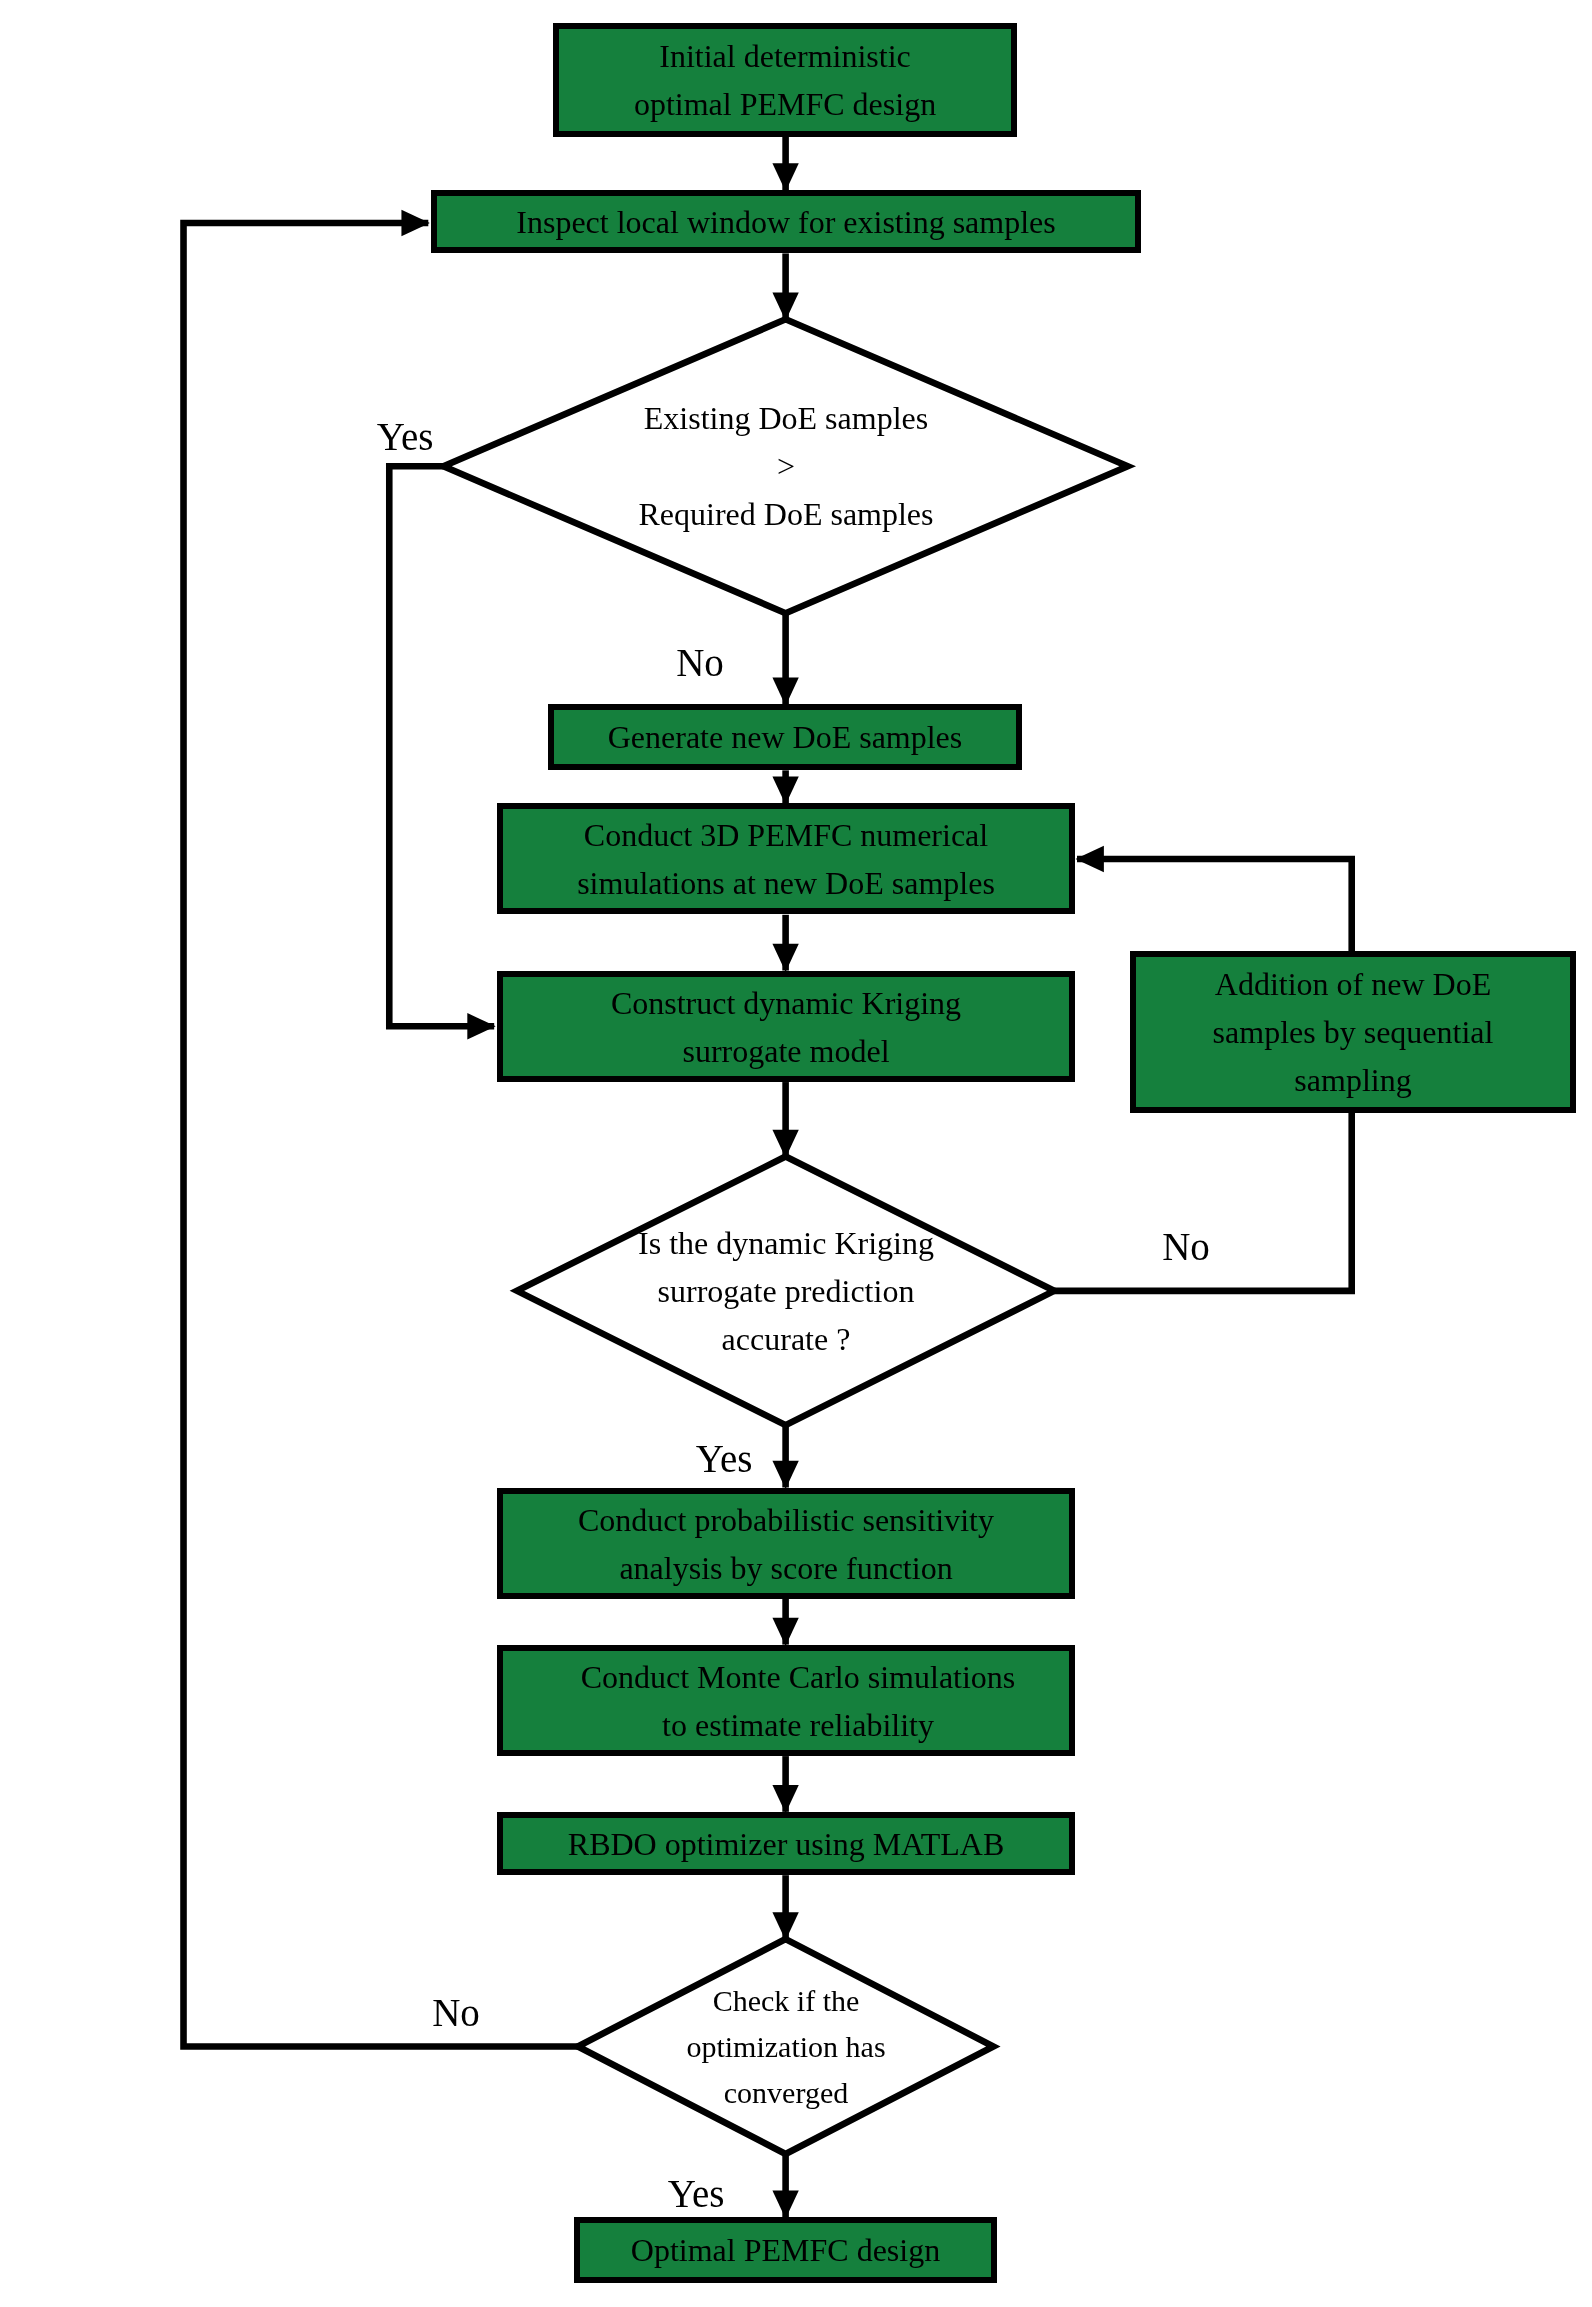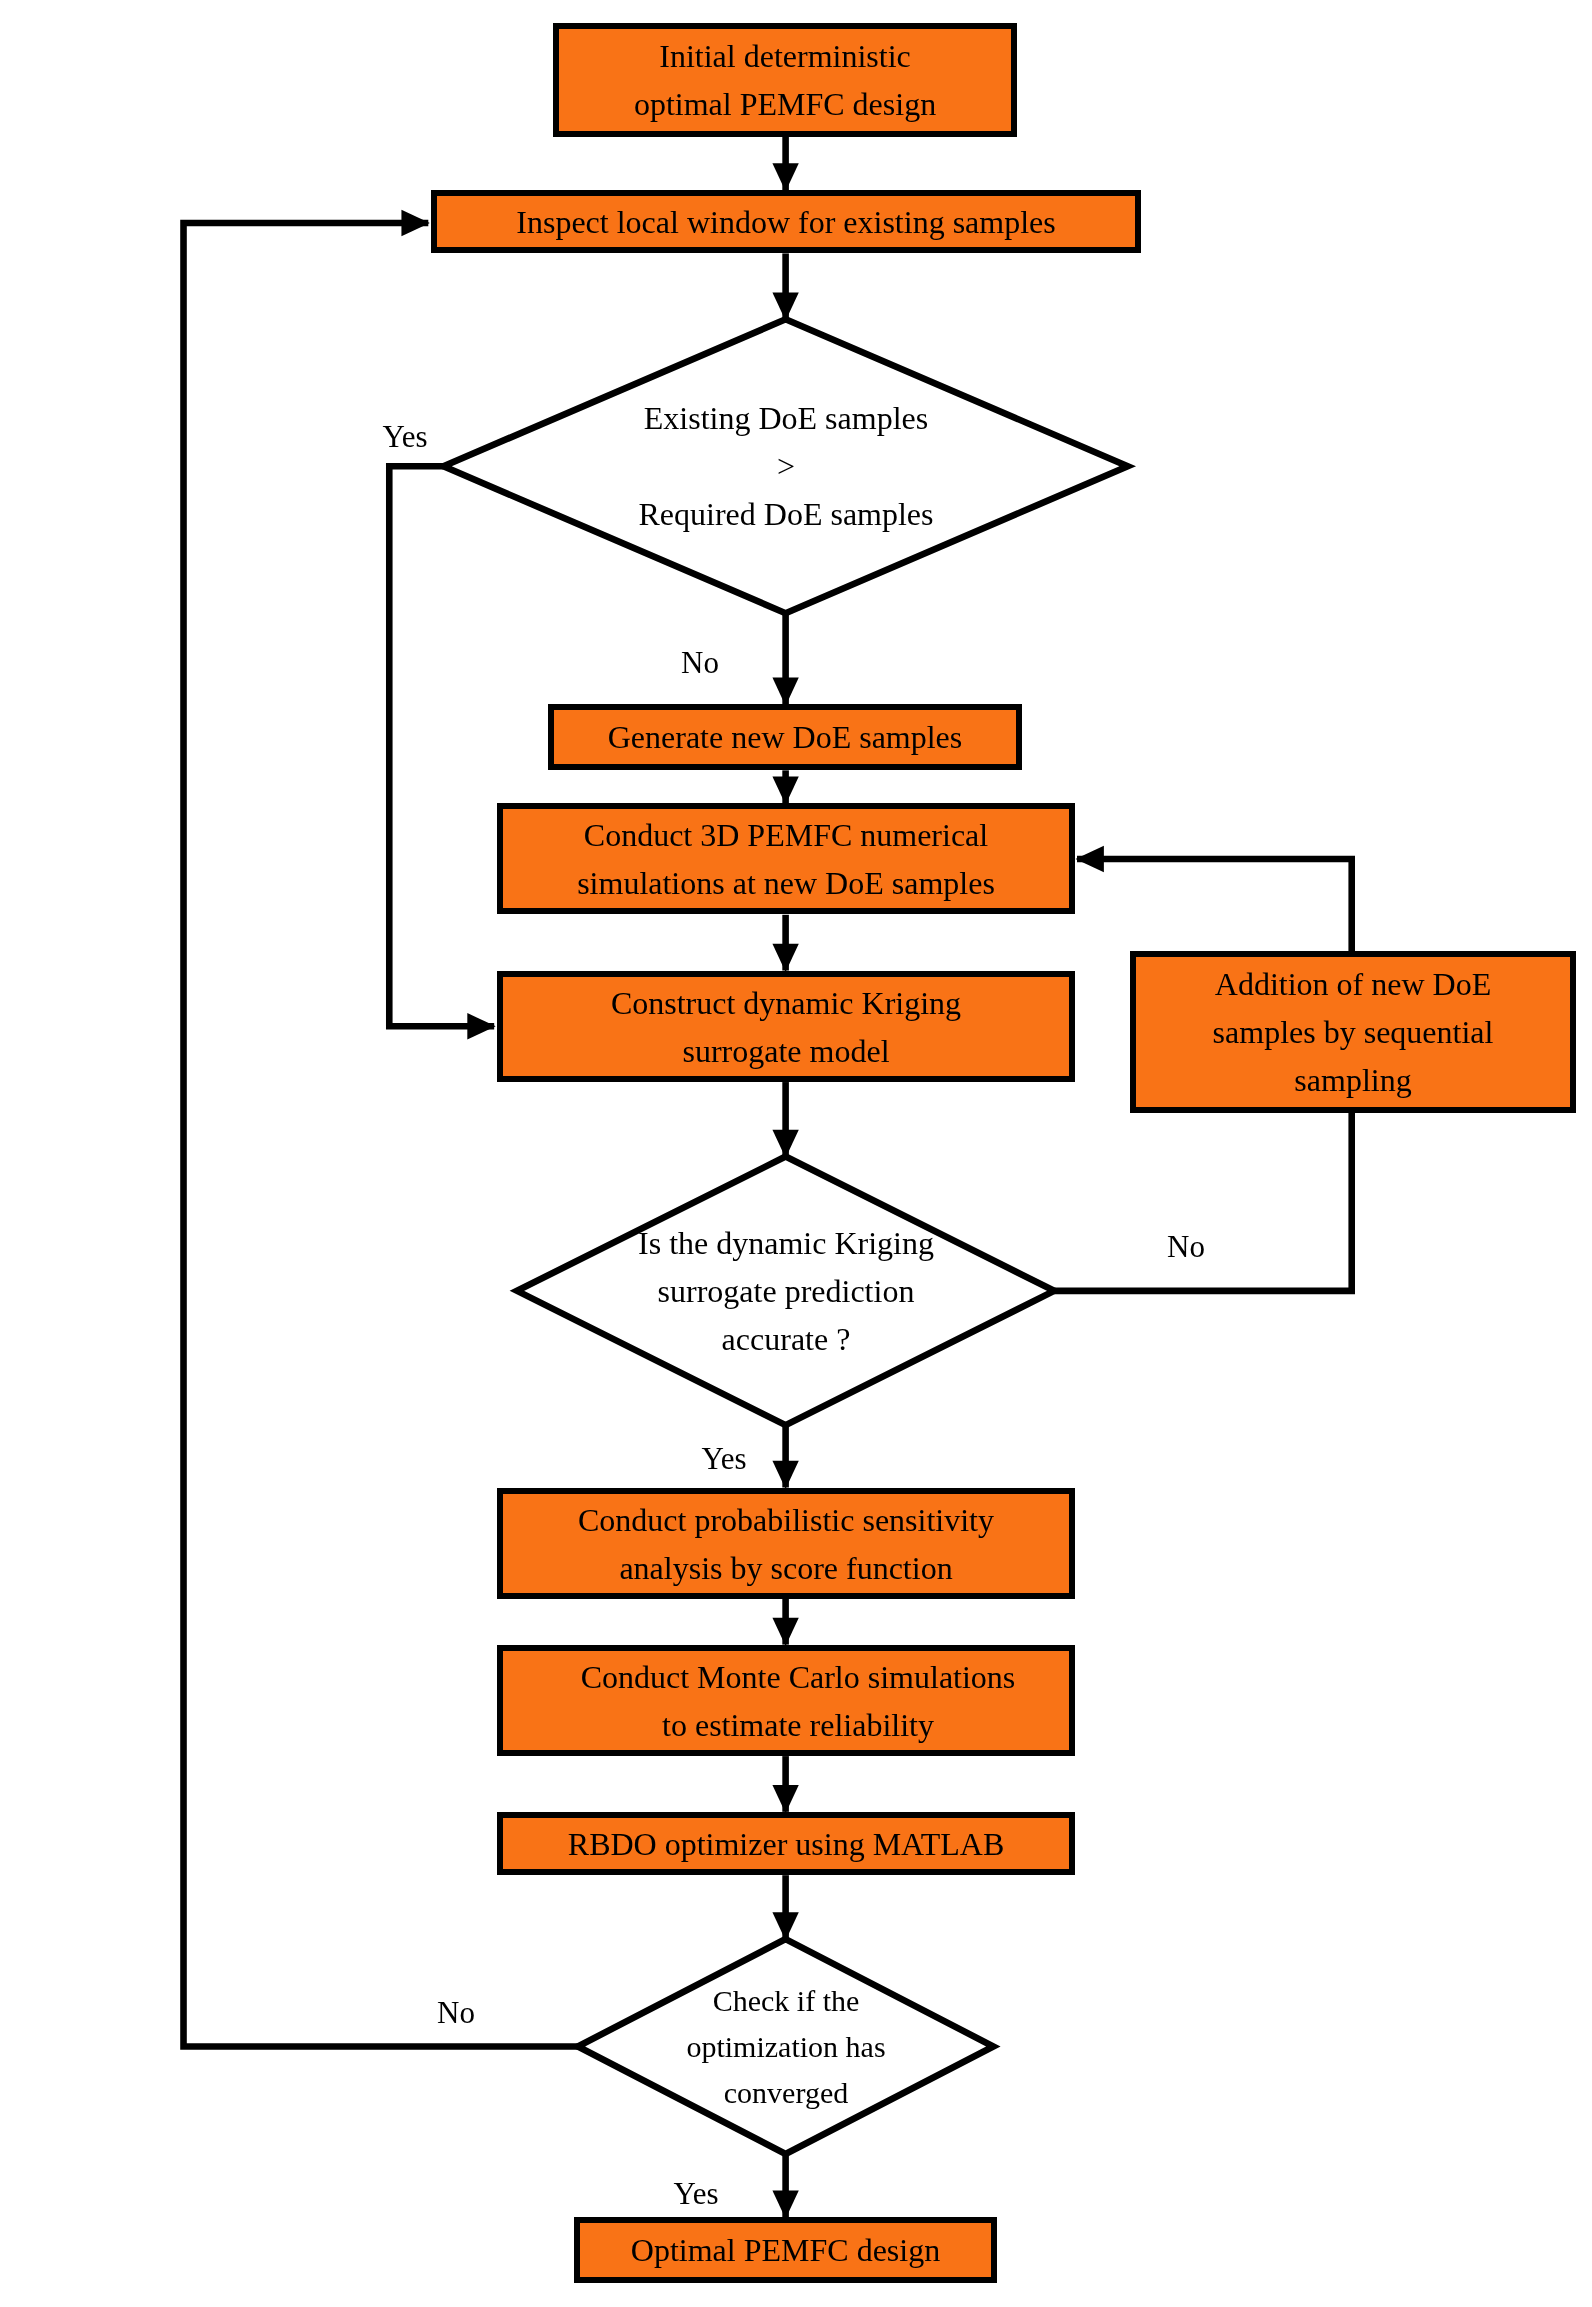--- a/index.html
+++ b/index.html
@@ -13,21 +13,21 @@
     overflow: hidden;
   }
   svg.wires {
     position: absolute;
     left: 0; top: 0;
     width: 1593px; height: 2307px;
   }
   .node {
     position: absolute;
     box-sizing: border-box;
-    background: #f97316;
+    background: #15803d;
     border: 6.6px solid #000000;
     display: flex;
     align-items: center;
     justify-content: center;
     text-align: center;
   }
   .node-label, .diamond-label {
     font-size: 32px;
     line-height: 48px;
     white-space: pre-line;
@@ -35,21 +35,21 @@
   }
   .diamond-label {
     position: absolute;
     transform: translate(-50%, -50%);
     width: 557px;
   }
   .diamond-label.small { font-size: 30px; line-height: 46px; width: 385px; }
   .edge-label {
     position: absolute;
     transform: translate(-50%, -50%);
-    font-size: 31px;
+    font-size: 39px;
     line-height: 35px;
   }
 </style>
 </head>
 <body>
 
 <div class="canvas">
 
   <svg class="wires" viewBox="0 0 3143 4552" xmlns="http://www.w3.org/2000/svg">
     <g stroke="#000000" stroke-width="13" fill="none">

